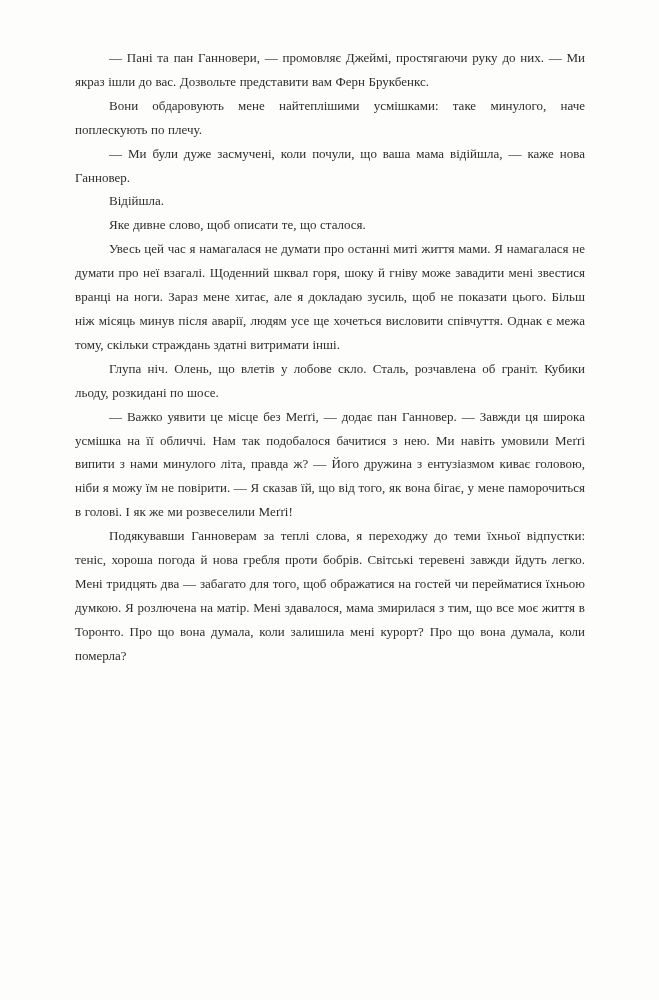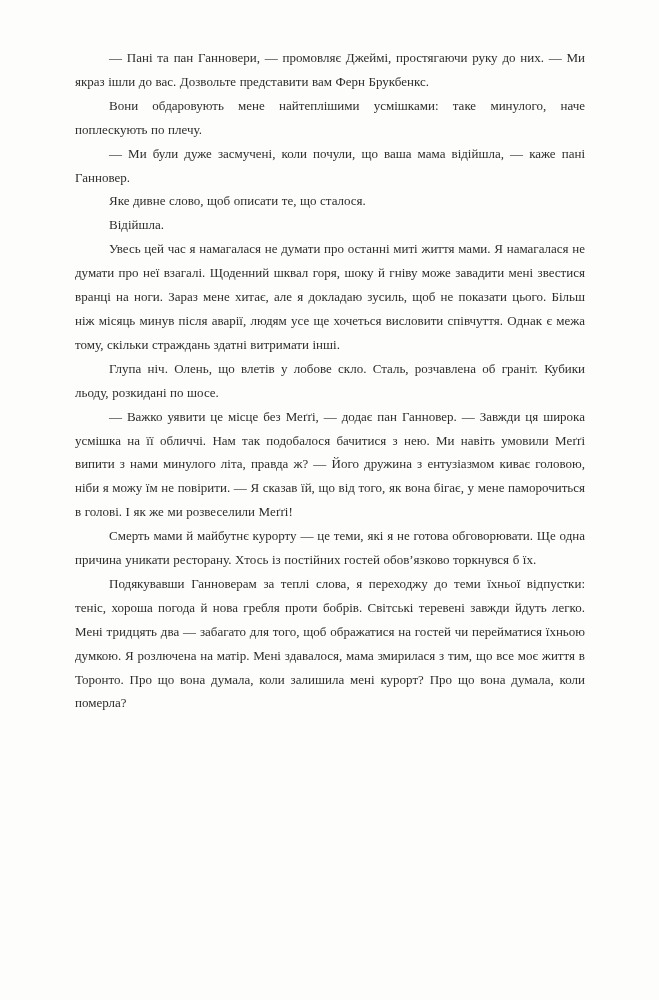--- a/index.html
+++ b/index.html
@@ -49,22 +49,21 @@
     word-spacing: 0.3px;
   }
 </style>
 </head>
 <body>
 
 <div class="book-page">
   <main class="page-body">
     <p>— Пані та пан Ганновери, — промовляє Джеймі, простягаючи руку до них. — Ми якраз ішли до вас. Дозвольте представити вам Ферн Брукбенкс.</p>
     <p>Вони обдаровують мене найтеплішими усмішками: таке минулого, наче поплескують по плечу.</p>
-    <p>— Ми були дуже засмучені, коли почули, що ваша мама відійшла, — каже пані Ганновер.</p>
+    <p>— Ми були дуже засмучені, коли почули, що ваша мама відійшла, — каже нова Ганновер.</p>
+    <p>Відійшла.</p>
     <p>Яке дивне слово, щоб описати те, що сталося.</p>
-    <p>Відійшла.</p>
     <p>Увесь цей час я намагалася не думати про останні миті життя мами. Я намагалася не думати про неї взагалі. Щоденний шквал горя, шоку й гніву може завадити мені звестися вранці на ноги. Зараз мене хитає, але я докладаю зусиль, щоб не показати цього. Більш ніж місяць минув після аварії, людям усе ще хочеться висловити співчуття. Однак є межа тому, скільки страждань здатні витримати інші.</p>
     <p>Глупа ніч. Олень, що влетів у лобове скло. Сталь, розчавлена об граніт. Кубики льоду, розкидані по шосе.</p>
     <p>— Важко уявити це місце без Меґґі, — додає пан Ганновер. — Завжди ця широка усмішка на її обличчі. Нам так подобалося бачитися з нею. Ми навіть умовили Меґґі випити з нами минулого літа, правда ж? — Його дружина з ентузіазмом киває головою, ніби я можу їм не повірити. — Я сказав їй, що від того, як вона бігає, у мене паморочиться в голові. І як же ми розвеселили Меґґі!</p>
-    <p>Смерть мами й майбутнє курорту — це теми, які я не готова обговорювати. Ще одна причина уникати ресторану. Хтось із постійних гостей обов’язково торкнувся б їх.</p>
     <p>Подякувавши Ганноверам за теплі слова, я переходжу до теми їхньої відпустки: теніс, хороша погода й нова гребля проти бобрів. Світські теревені завжди йдуть легко. Мені тридцять два — забагато для того, щоб ображатися на гостей чи перейматися їхньою думкою. Я розлючена на матір. Мені здавалося, мама змирилася з тим, що все моє життя в Торонто. Про що вона думала, коли залишила мені курорт? Про що вона думала, коли померла?</p>
   </main>
 </div>
 
 </body></html>

